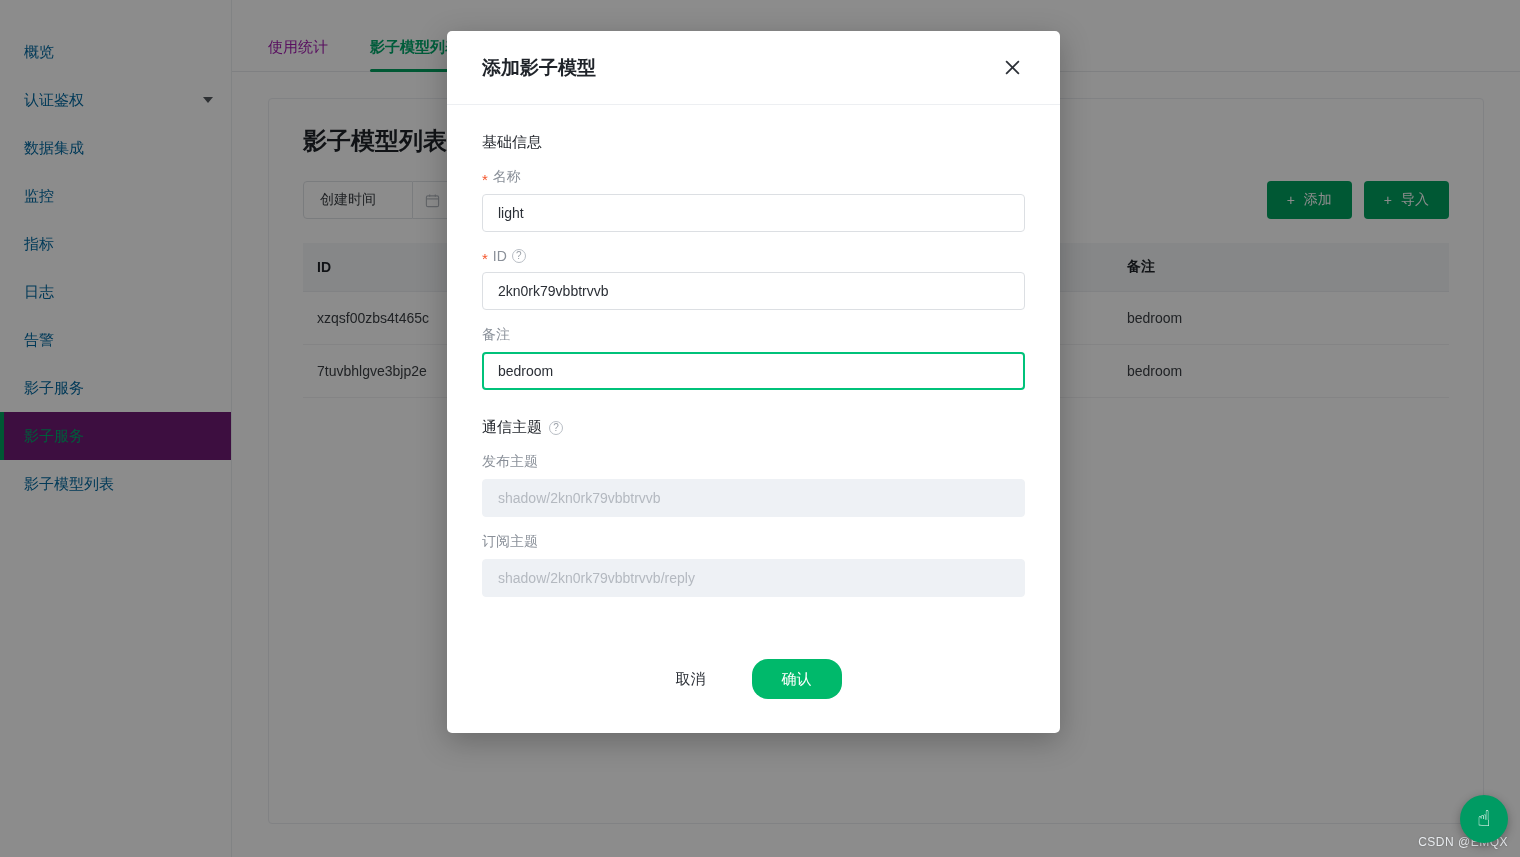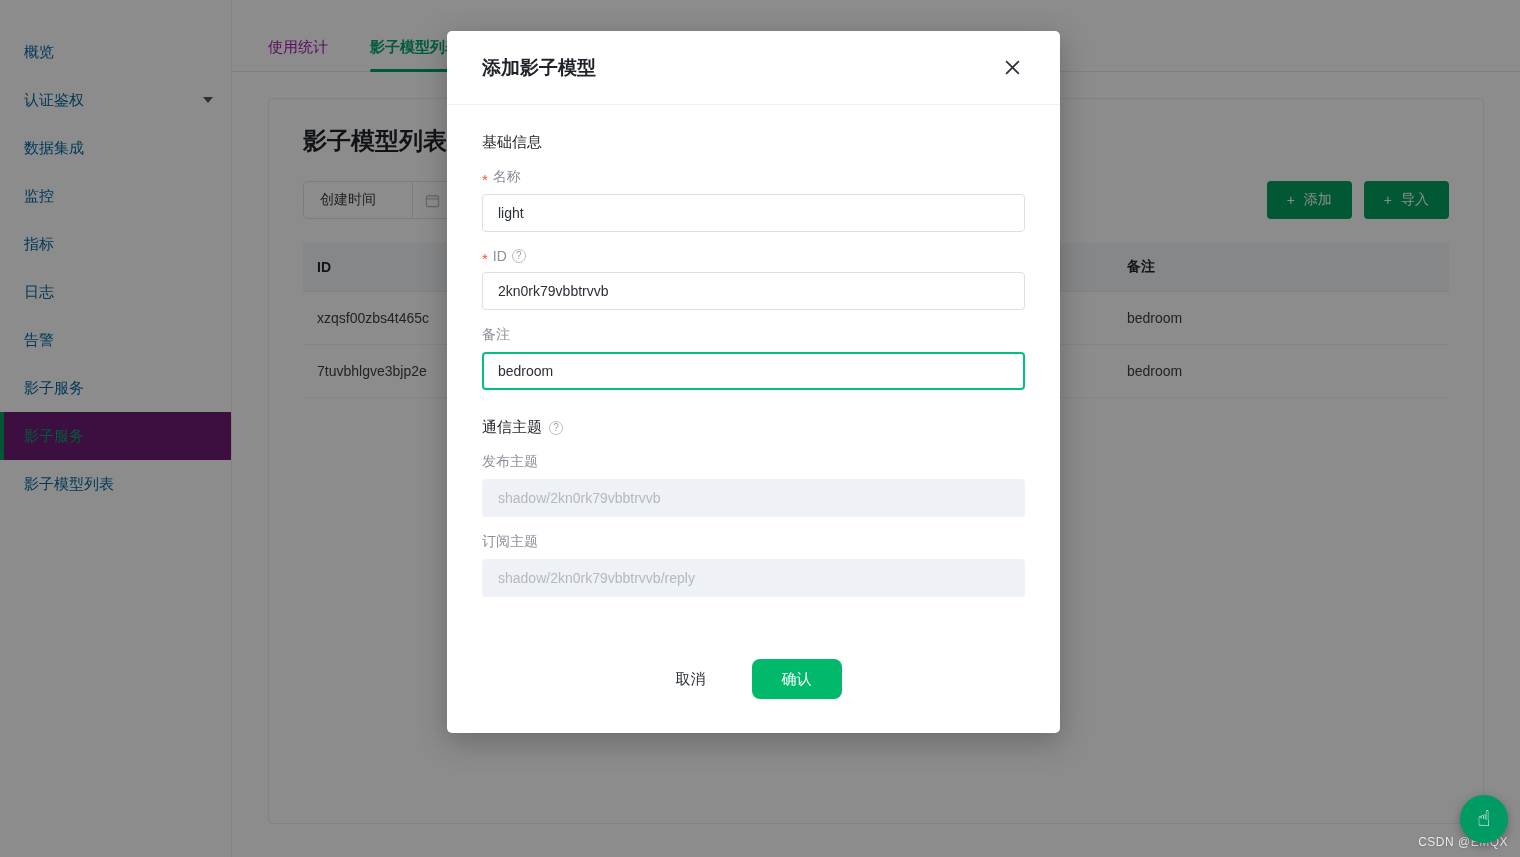--- a/index.html
+++ b/index.html
@@ -144,21 +144,21 @@
   .modal-foot {
     flex: 0 0 auto; padding: 22px 35px 34px 35px;
     display: flex; justify-content: center; align-items: center; gap: 36px;
   }
   .btn-text {
     background: none; border: none; font-size: 15px; color: #2b2f36;
     cursor: pointer; font-family: inherit; padding: 8px 10px;
   }
   .btn-confirm {
     height: 40px; padding: 0 30px; background: #00b96b; color: #fff;
-    border: none; border-radius: 8px; font-size: 15px; cursor: pointer;
+    border: none; border-radius: 16px; font-size: 15px; cursor: pointer;
     font-family: inherit;
   }
 
   
   .fab {
     position: absolute; right: 12px; bottom: 14px; width: 48px; height: 48px;
     border-radius: 50%; background: #009b63; display: flex;
     align-items: center; justify-content: center; color: #fff; font-size: 22px;
     box-shadow: 0 3px 10px rgba(0,0,0,0.3); cursor: pointer;
   }

